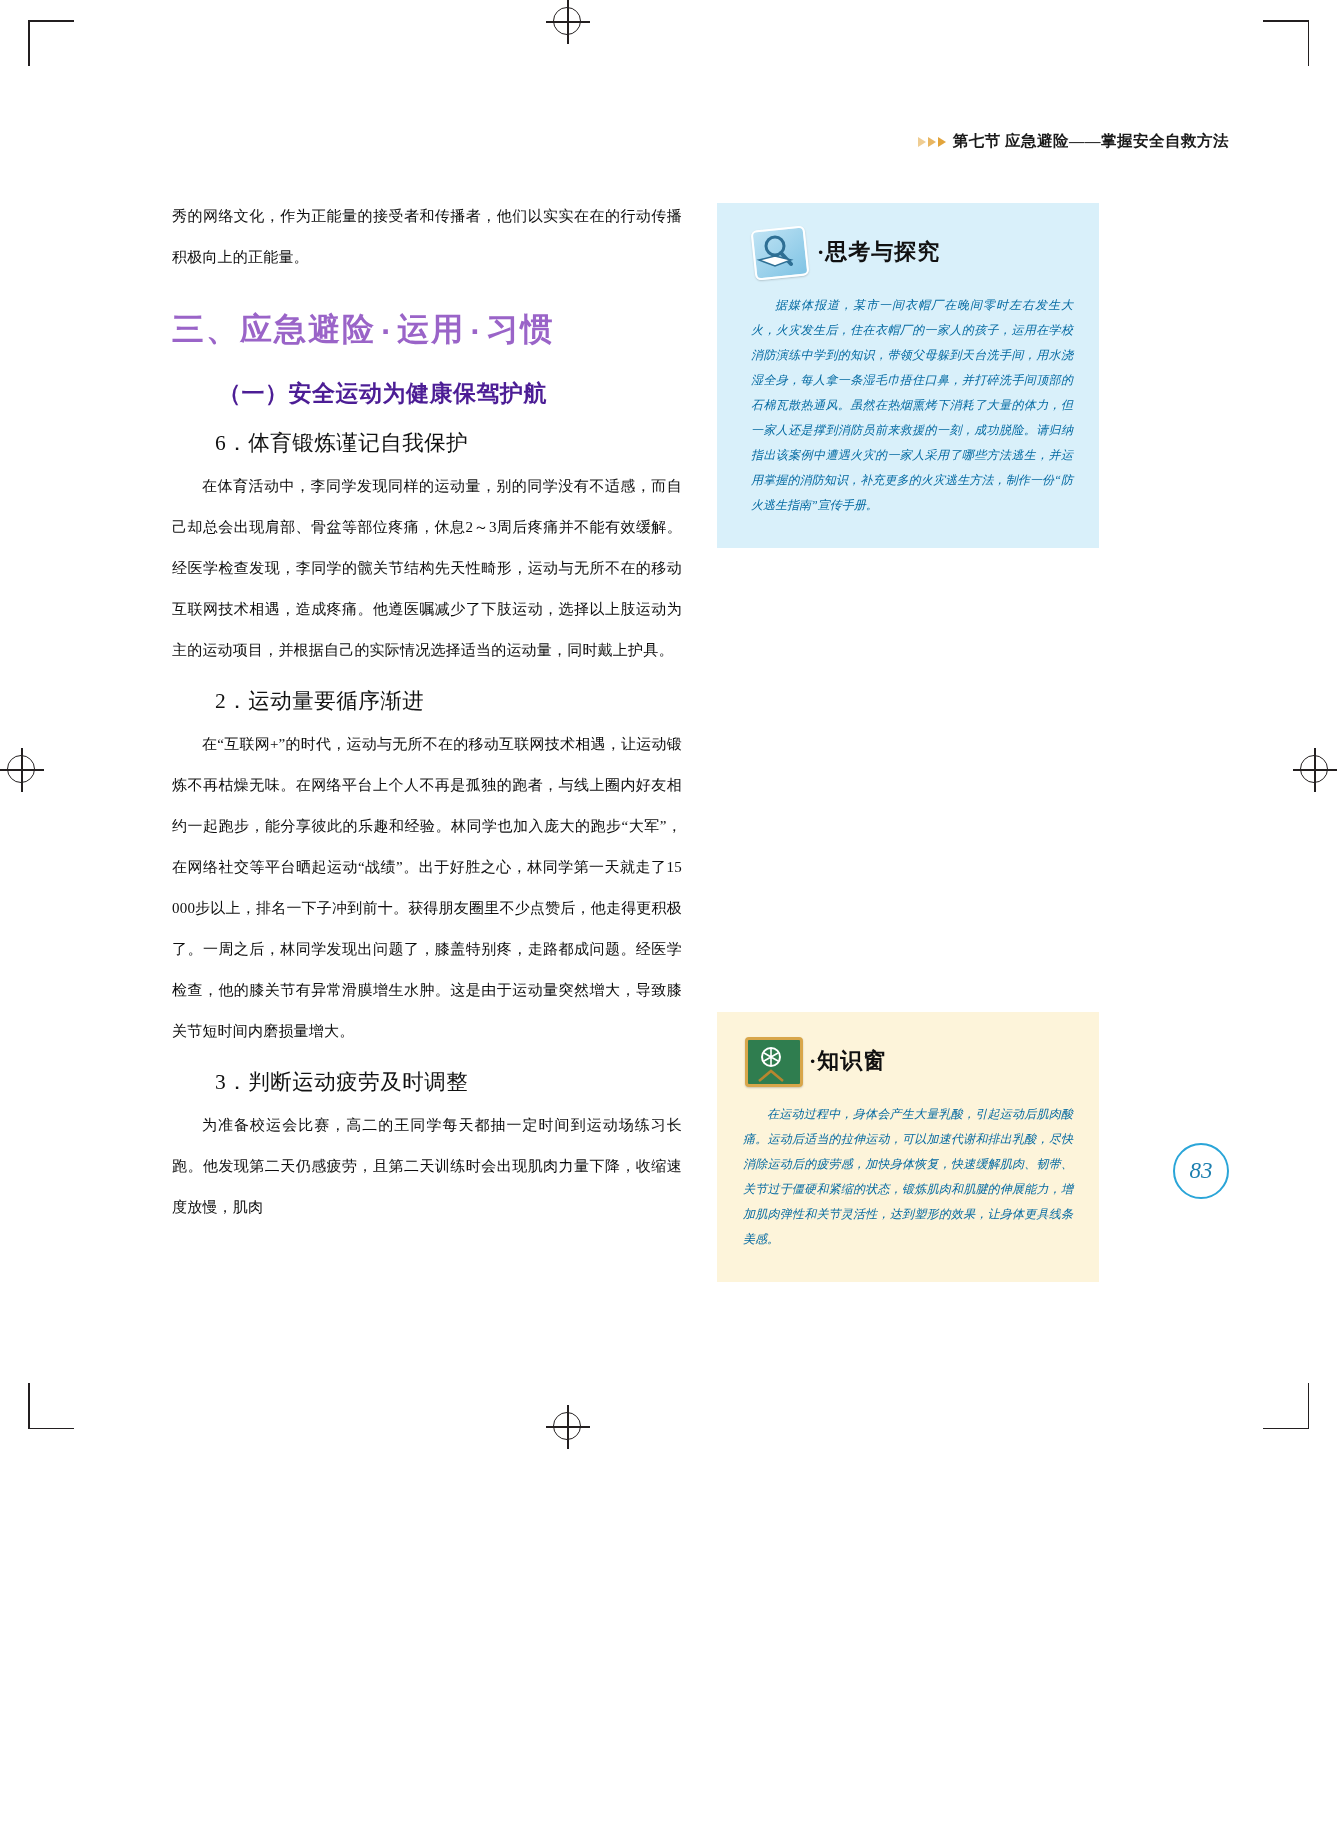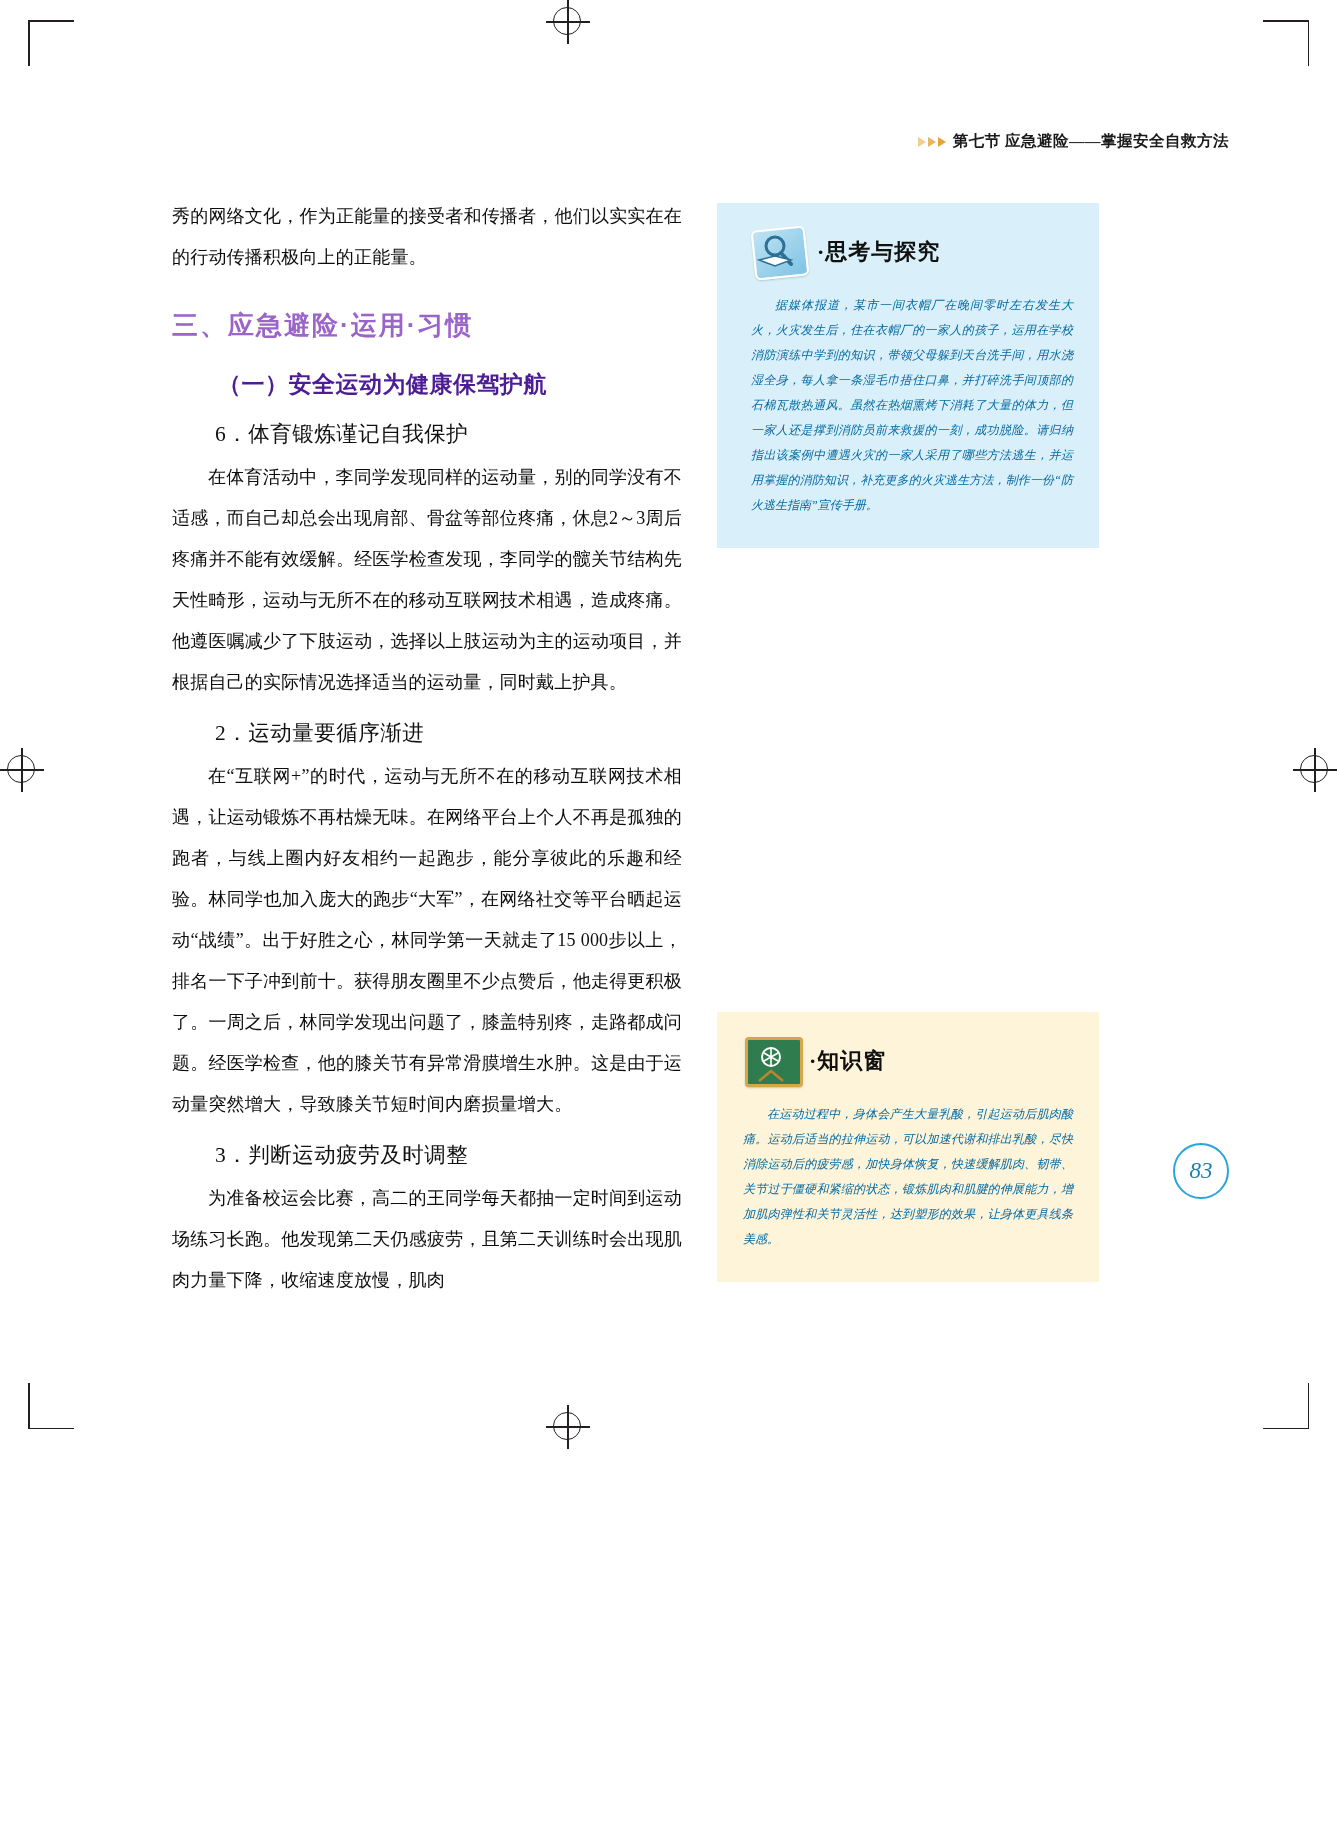--- a/index.html
+++ b/index.html
@@ -84,36 +84,36 @@
   .arrows span:nth-child(2){ opacity: .8; }
 
   
   .main-col {
     position: absolute;
     left: 172px;
     top: 196px;
     width: 510px;
   }
   .body-p {
-    font-size: 18px;
+    font-size: 15px;
     line-height: 41px;
     color: #0d0d0d;
     text-align: justify;
     margin: 0;
     letter-spacing: 0.2px;
   }
   .indent { text-indent: 2em; }
 
   .h2-section {
     margin: 30px 0 24px 0;
-    font-size: 26px;
+    font-size: 32px;
     font-weight: bold;
     color: #9a64c8;
     letter-spacing: 2px;
-    font-family: Liberation Sans, sans-serif;
+    font-family: Liberation Mono, monospace;
   }
   .h3-section {
     margin: 26px 0 14px 0;
     font-size: 23px;
     font-weight: bold;
     color: #4c1d95;
     text-indent: 2em;
     letter-spacing: 0.5px;
   }
   .h4-section {

